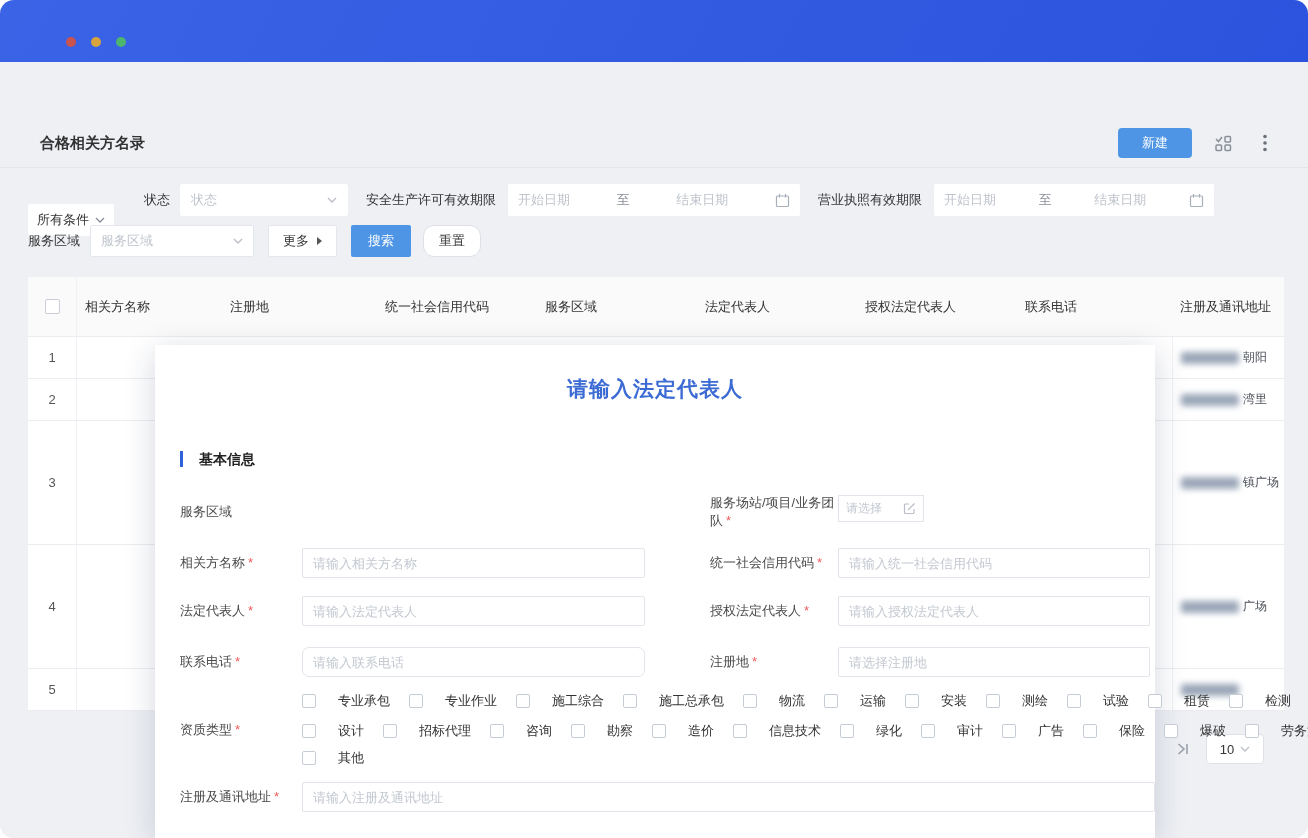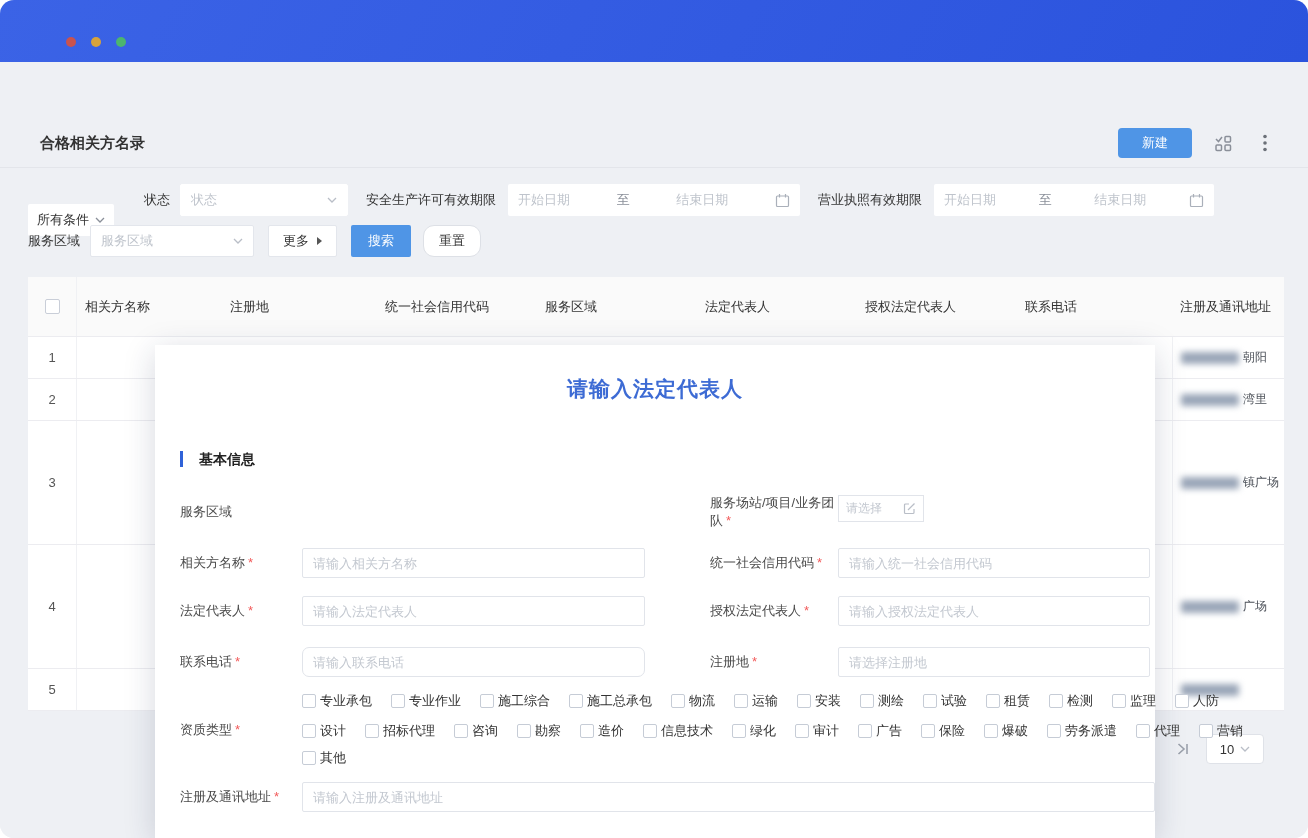--- a/index.html
+++ b/index.html
@@ -66,21 +66,21 @@
   .modal-title { position:absolute; left:0; right:0; top:30px; text-align:center; font-size:21px; font-weight:bold; color:#3d6bd4; letter-spacing:1px; }
   .section-hd { position:absolute; left:25px; top:106px; font-size:14px; font-weight:bold; color:#222; padding-left:16px; border-left:3px solid #2f62d8; line-height:16px; }
   .frm-label { position:absolute; font-size:13px; color:#4a4a4a; line-height:18px; }
   .star { color:#f25a5a; margin-left:3px; }
   .frm-input { position:absolute; height:30px; border:1px solid #e1e4ea; border-radius:2px; background:#fff; font-size:13px; color:#333; padding:0 10px; outline:none; font-family:inherit; }
   .frm-input::placeholder { color:#c3c8d0; }
   .w343 { width:343px; } .w312 { width:312px; }
   .mini-select { position:absolute; left:683px; top:150px; width:86px; height:27px; border:1px solid #e1e4ea; border-radius:0; display:flex; align-items:center; justify-content:space-between; padding:0 7px; cursor:pointer; }
   .mini-select .ph { font-size:12px; color:#c3c8d0; }
   .chk-line { position:absolute; left:147px; display:flex; gap:19px; white-space:nowrap; }
-  .chk-item { display:flex; align-items:center; gap:4px; font-size:13px; color:#333; cursor:pointer; }
+  .chk-item { display:flex; align-items:center; gap:22px; font-size:13px; color:#333; cursor:pointer; }
   .chk-box { width:14px; height:14px; border:1px solid #c6ccd6; border-radius:2px; background:#fff; flex:none; }
 </style>
 </head>
 <body>
 
 <div class="window">
 
   <div class="titlebar">
     <div class="dots">
       <span class="dot" id="dot-red" style="background: rgb(201, 83, 79);"></span>

